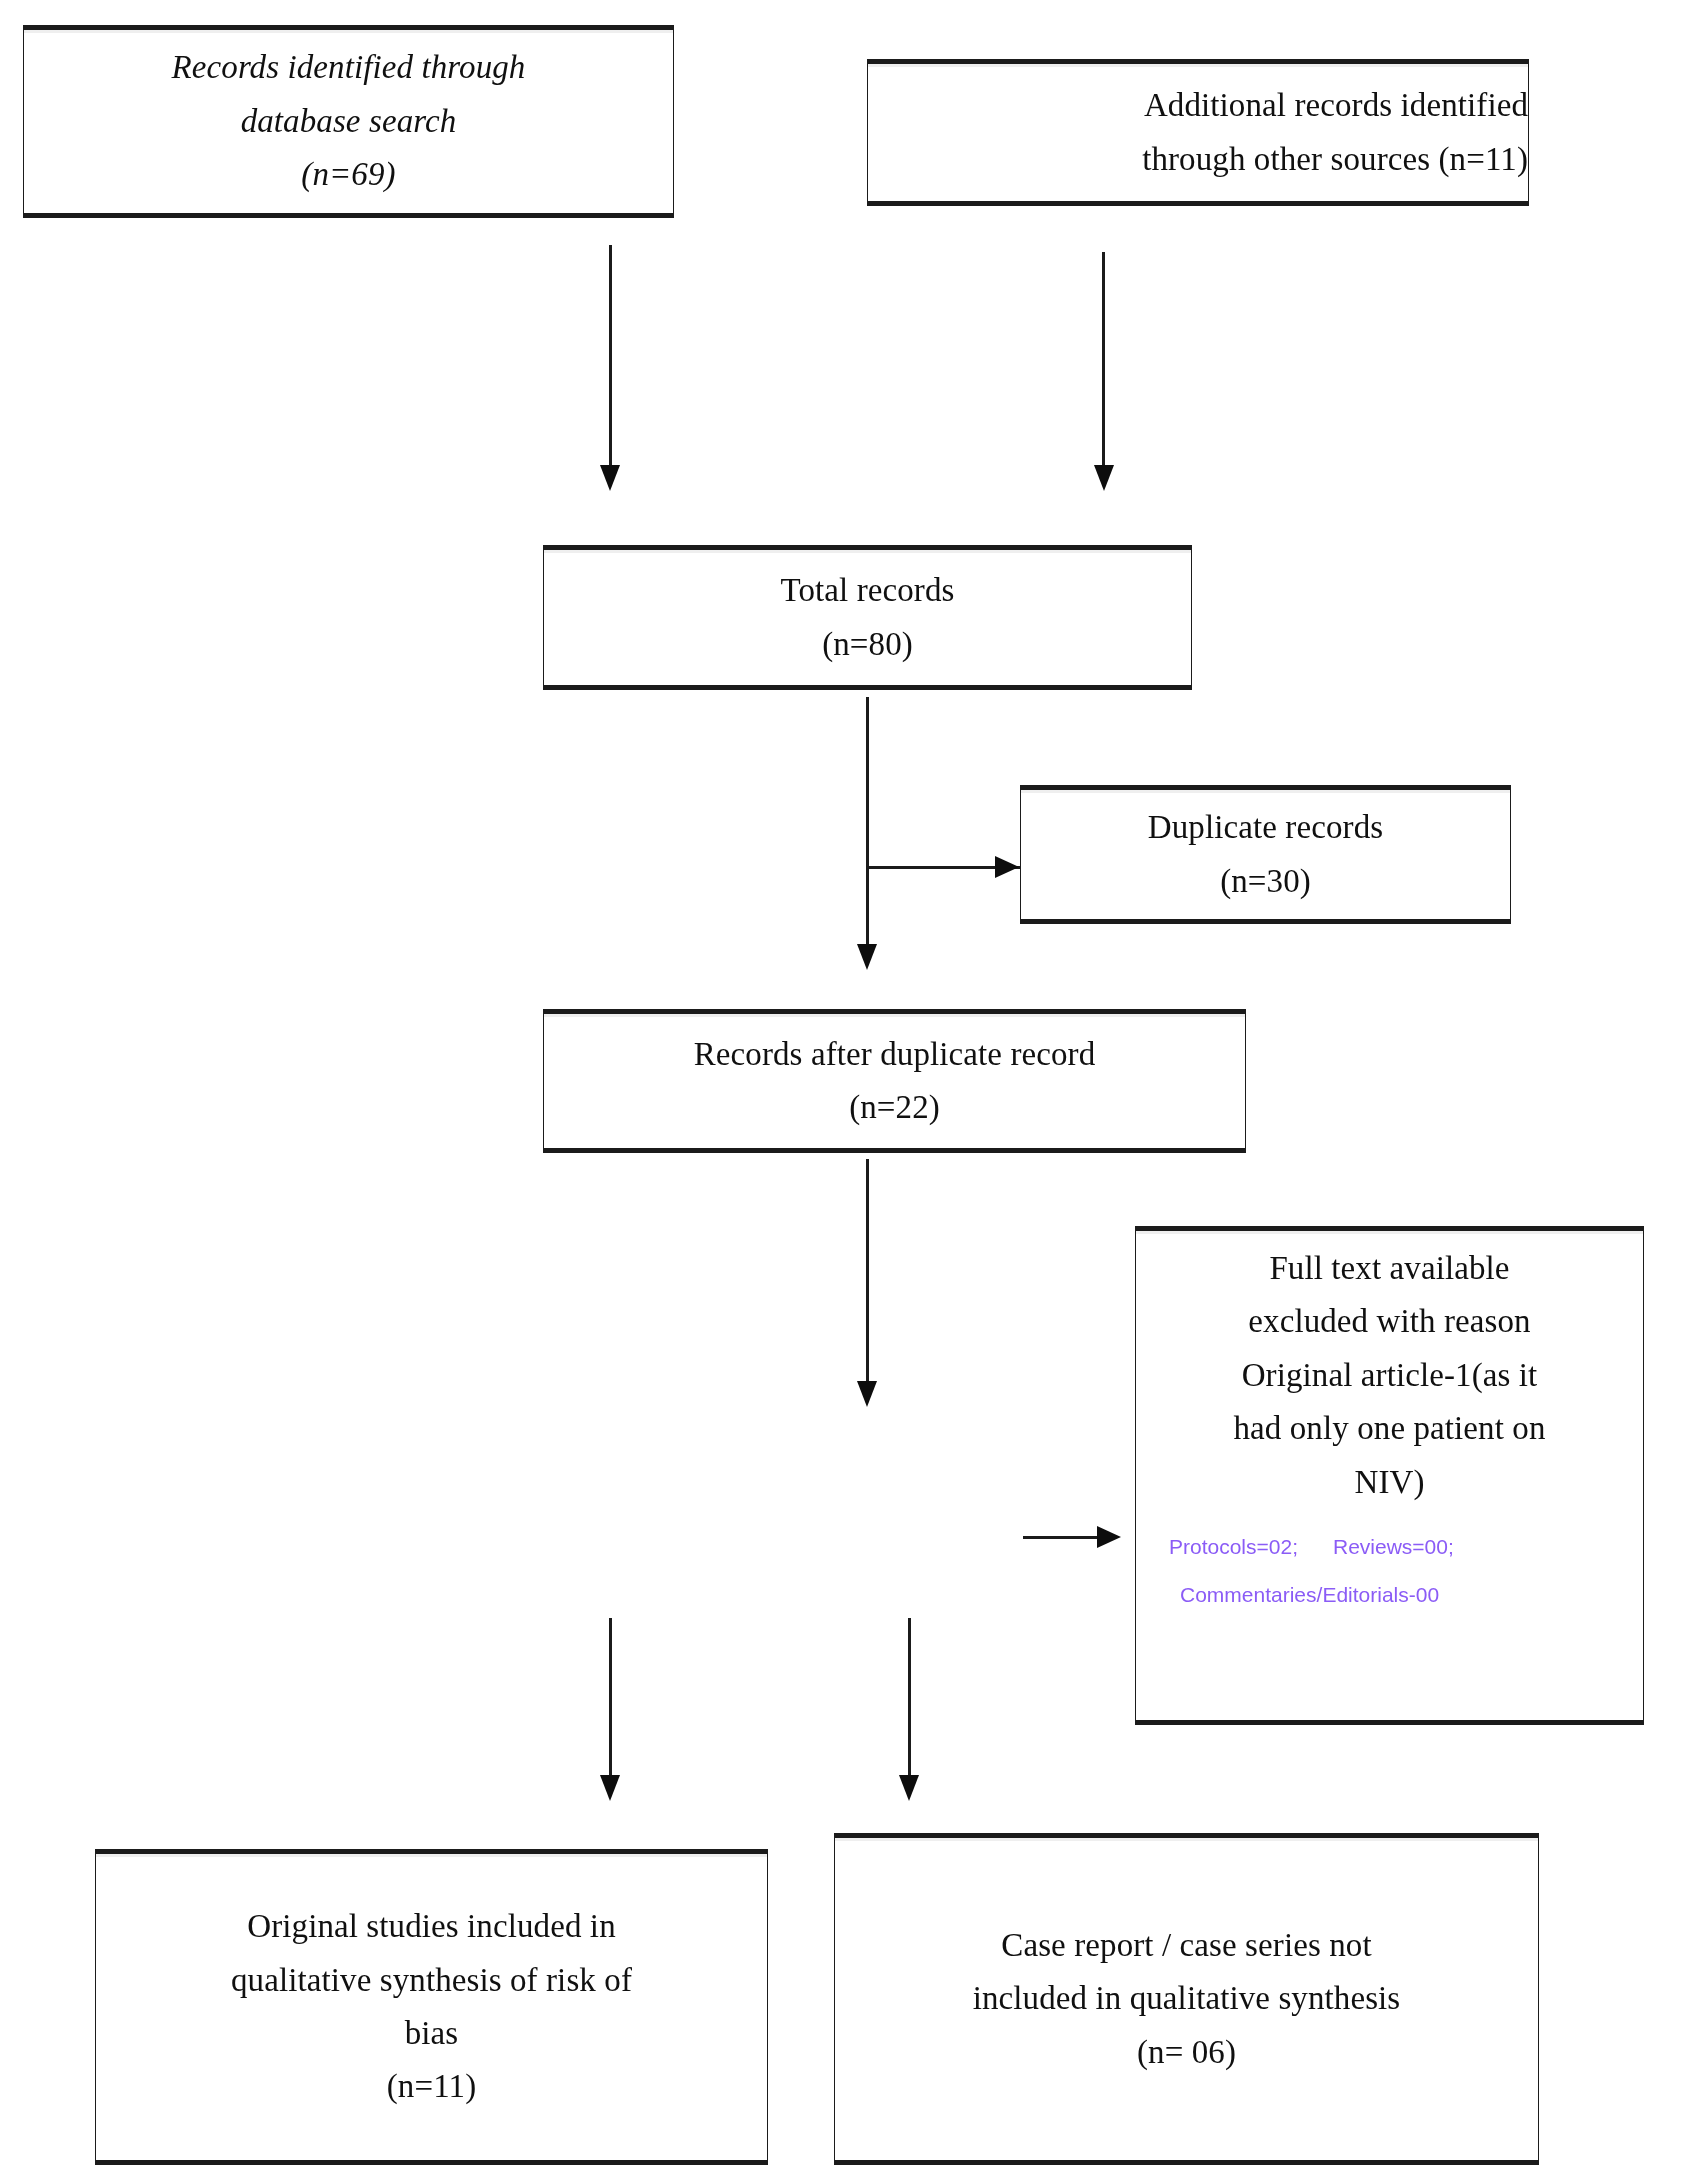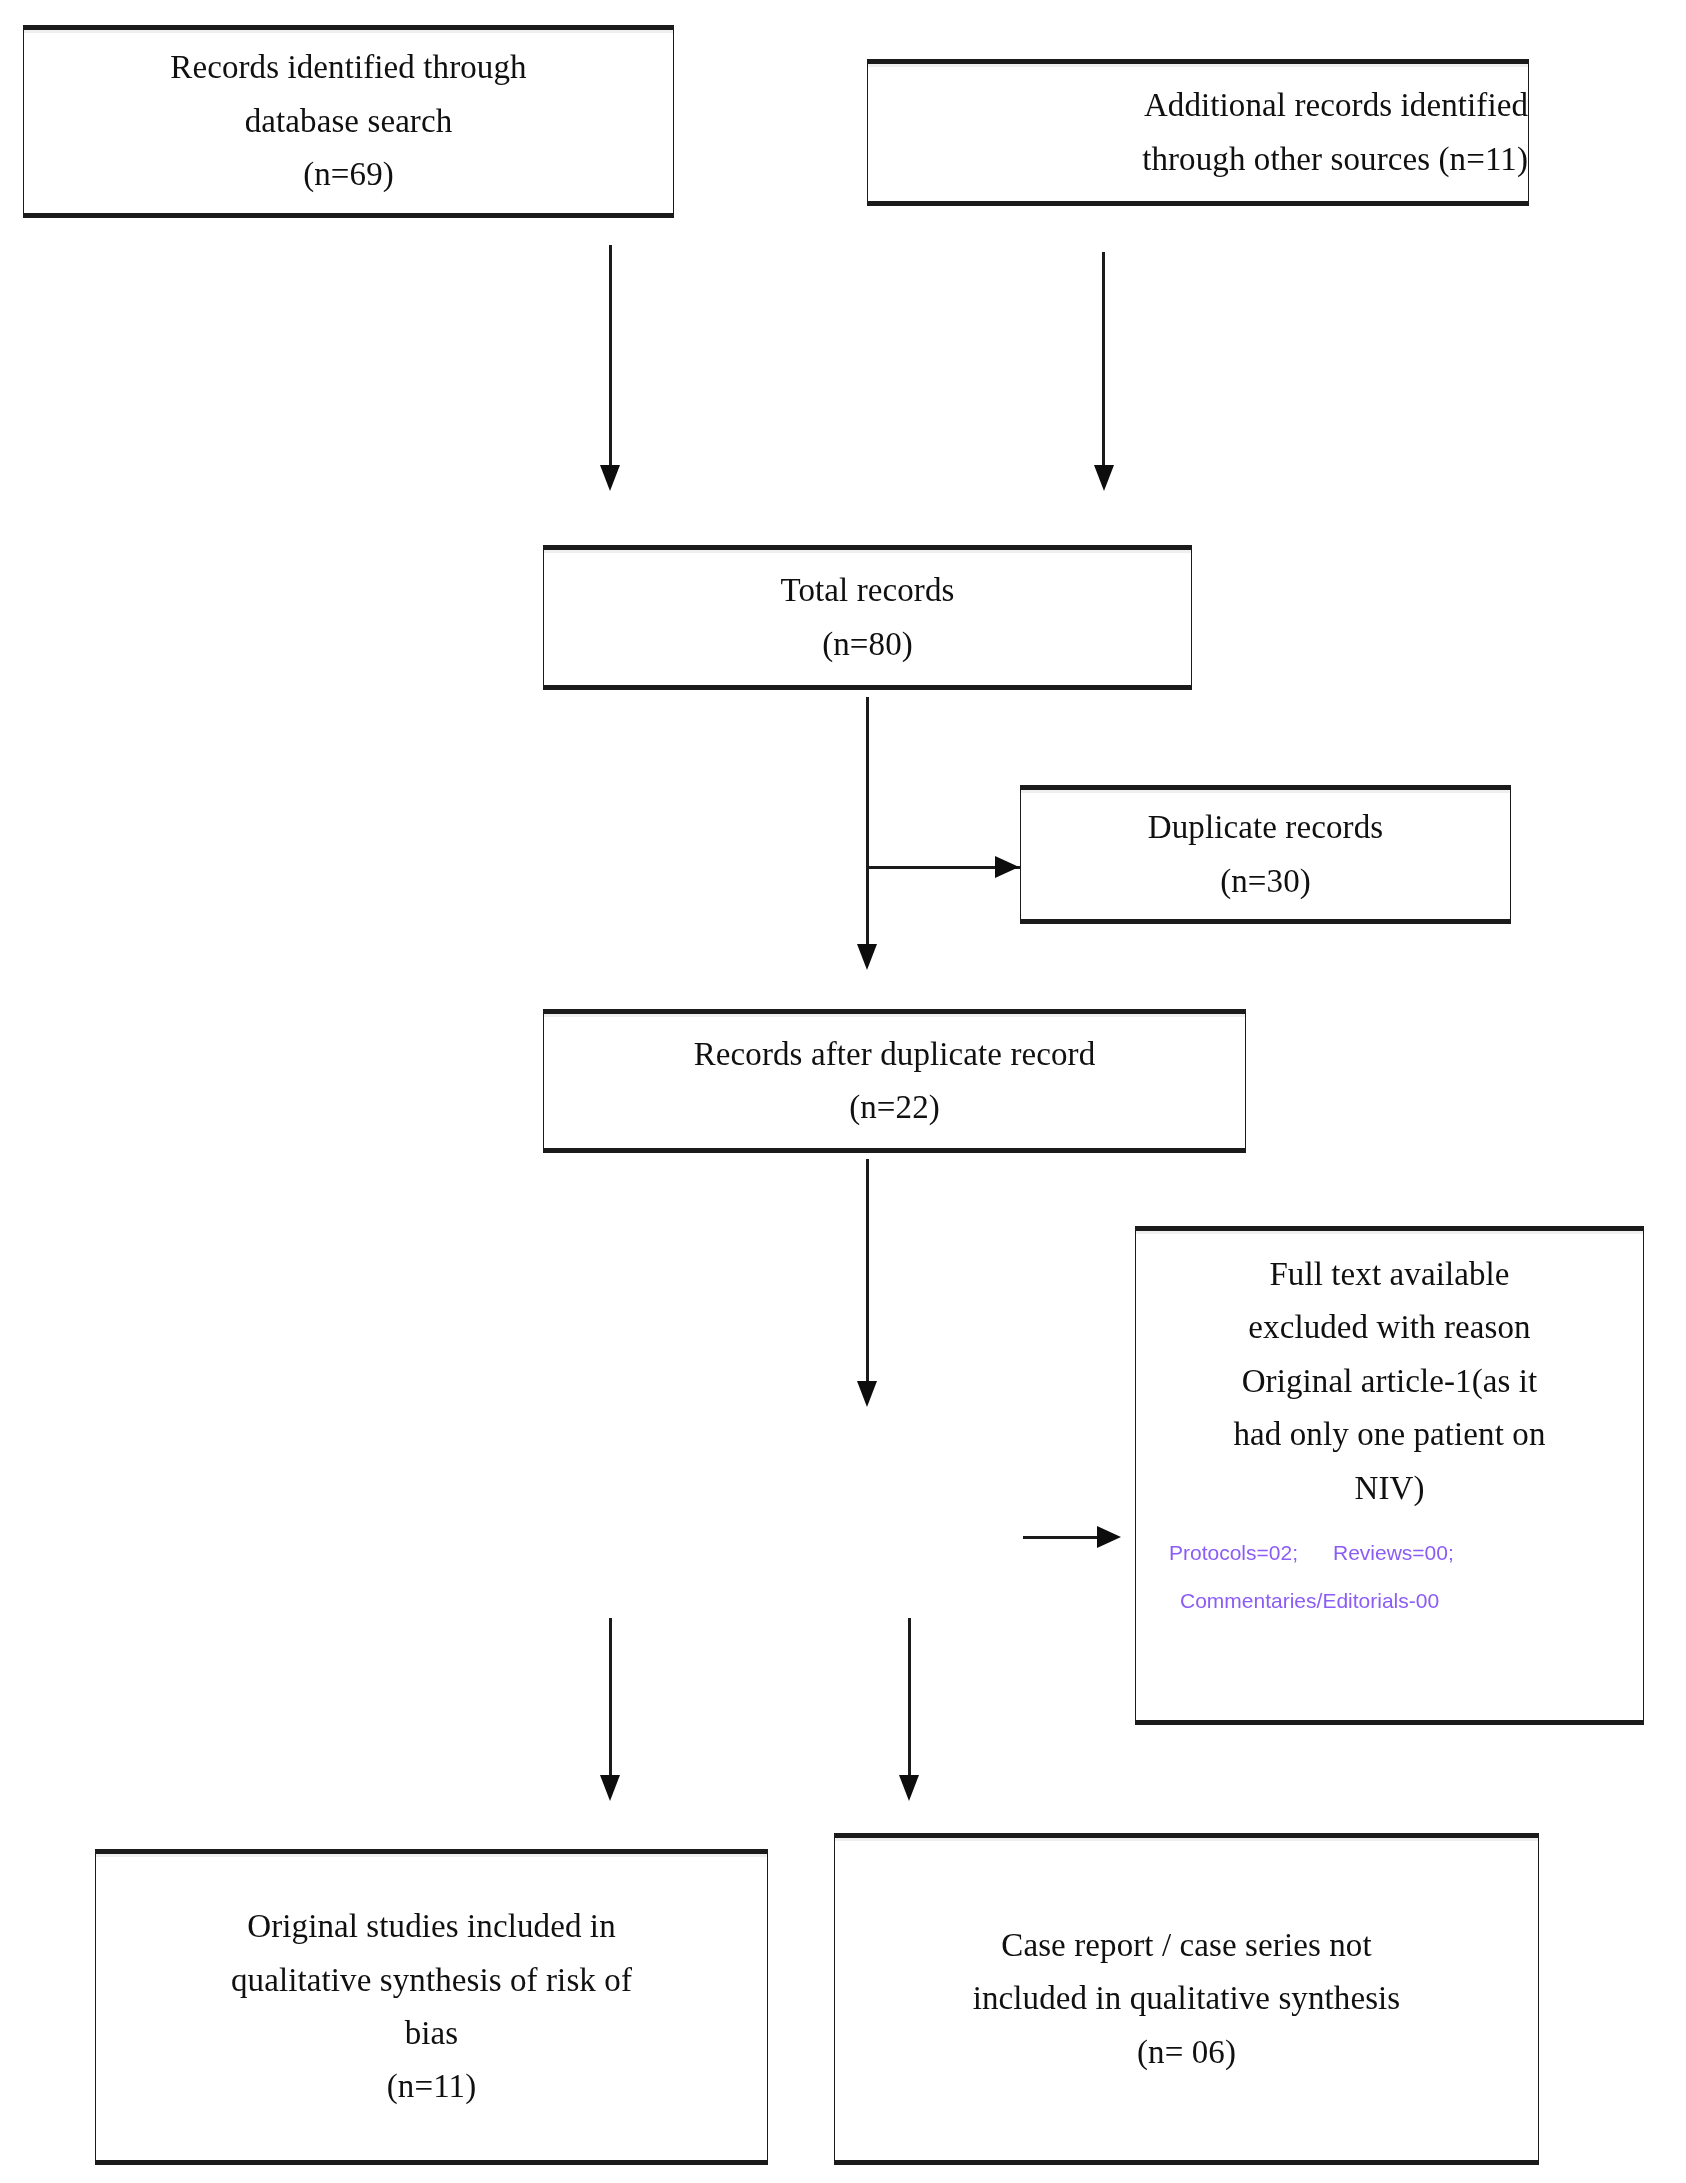--- a/index.html
+++ b/index.html
@@ -85,21 +85,21 @@
     border-top: 11.4px solid transparent;
     border-bottom: 11.4px solid transparent;
     border-left: 24px solid #0d0d0d;
   }
 </style>
 </head>
 <body>
 
 <div id="canvas">
 
-  <div class="node" style="left:23px; top:25px; width:651px; height:193px;">
+  <div class="node" style="left:23px; top:25px; width:651px; height:193px;font-style:italic;">
     <span class="line">Records identified through</span>
     <span class="line">database search</span>
     <span class="line">(n=69)</span>
   </div>
 
   <div class="node" style="left:867px; top:59px; width:662px; height:147px;align-items:flex-end;">
     <span class="line">Additional records identified</span>
     <span class="line">through other sources (n=11)</span>
   </div>
 
@@ -130,21 +130,21 @@
     <span class="line">(n=22)</span>
   </div>
 
   <div class="vline" style="left:866px; top:1159px; height:228px;"></div>
   <div class="arrow-down" style="left:857px; top:1381px;"></div>
 
 
   <div class="hline" style="left:1023px; top:1536px; width:82px;"></div>
   <div class="arrow-right" style="left:1097px; top:1526px;"></div>
 
-  <div class="node wrap" style="left:1135px; top:1226px; width:509px; height:499px; justify-content:flex-start; padding-top:17px;">
+  <div class="node wrap" style="left:1135px; top:1226px; width:509px; height:499px; justify-content:flex-start; padding-top:11px;">
     <span class="line">Full text available</span>
     <span class="line">excluded with reason</span>
     <span class="line">Original article-1(as it</span>
     <span class="line">had only one patient on</span>
     <span class="line">NIV)</span>
     <span class="small-note" style="margin-top:21.5px; align-self:flex-start; padding-left:33px;">Protocols=02;      Reviews=00;</span>
     <span class="small-note indent" style="margin-top:16.4px; align-self:flex-start; padding-left:44px;">Commentaries/Editorials-00</span>
   </div>
 
   <div class="vline" style="left:609px; top:1618px; height:161px;"></div>

